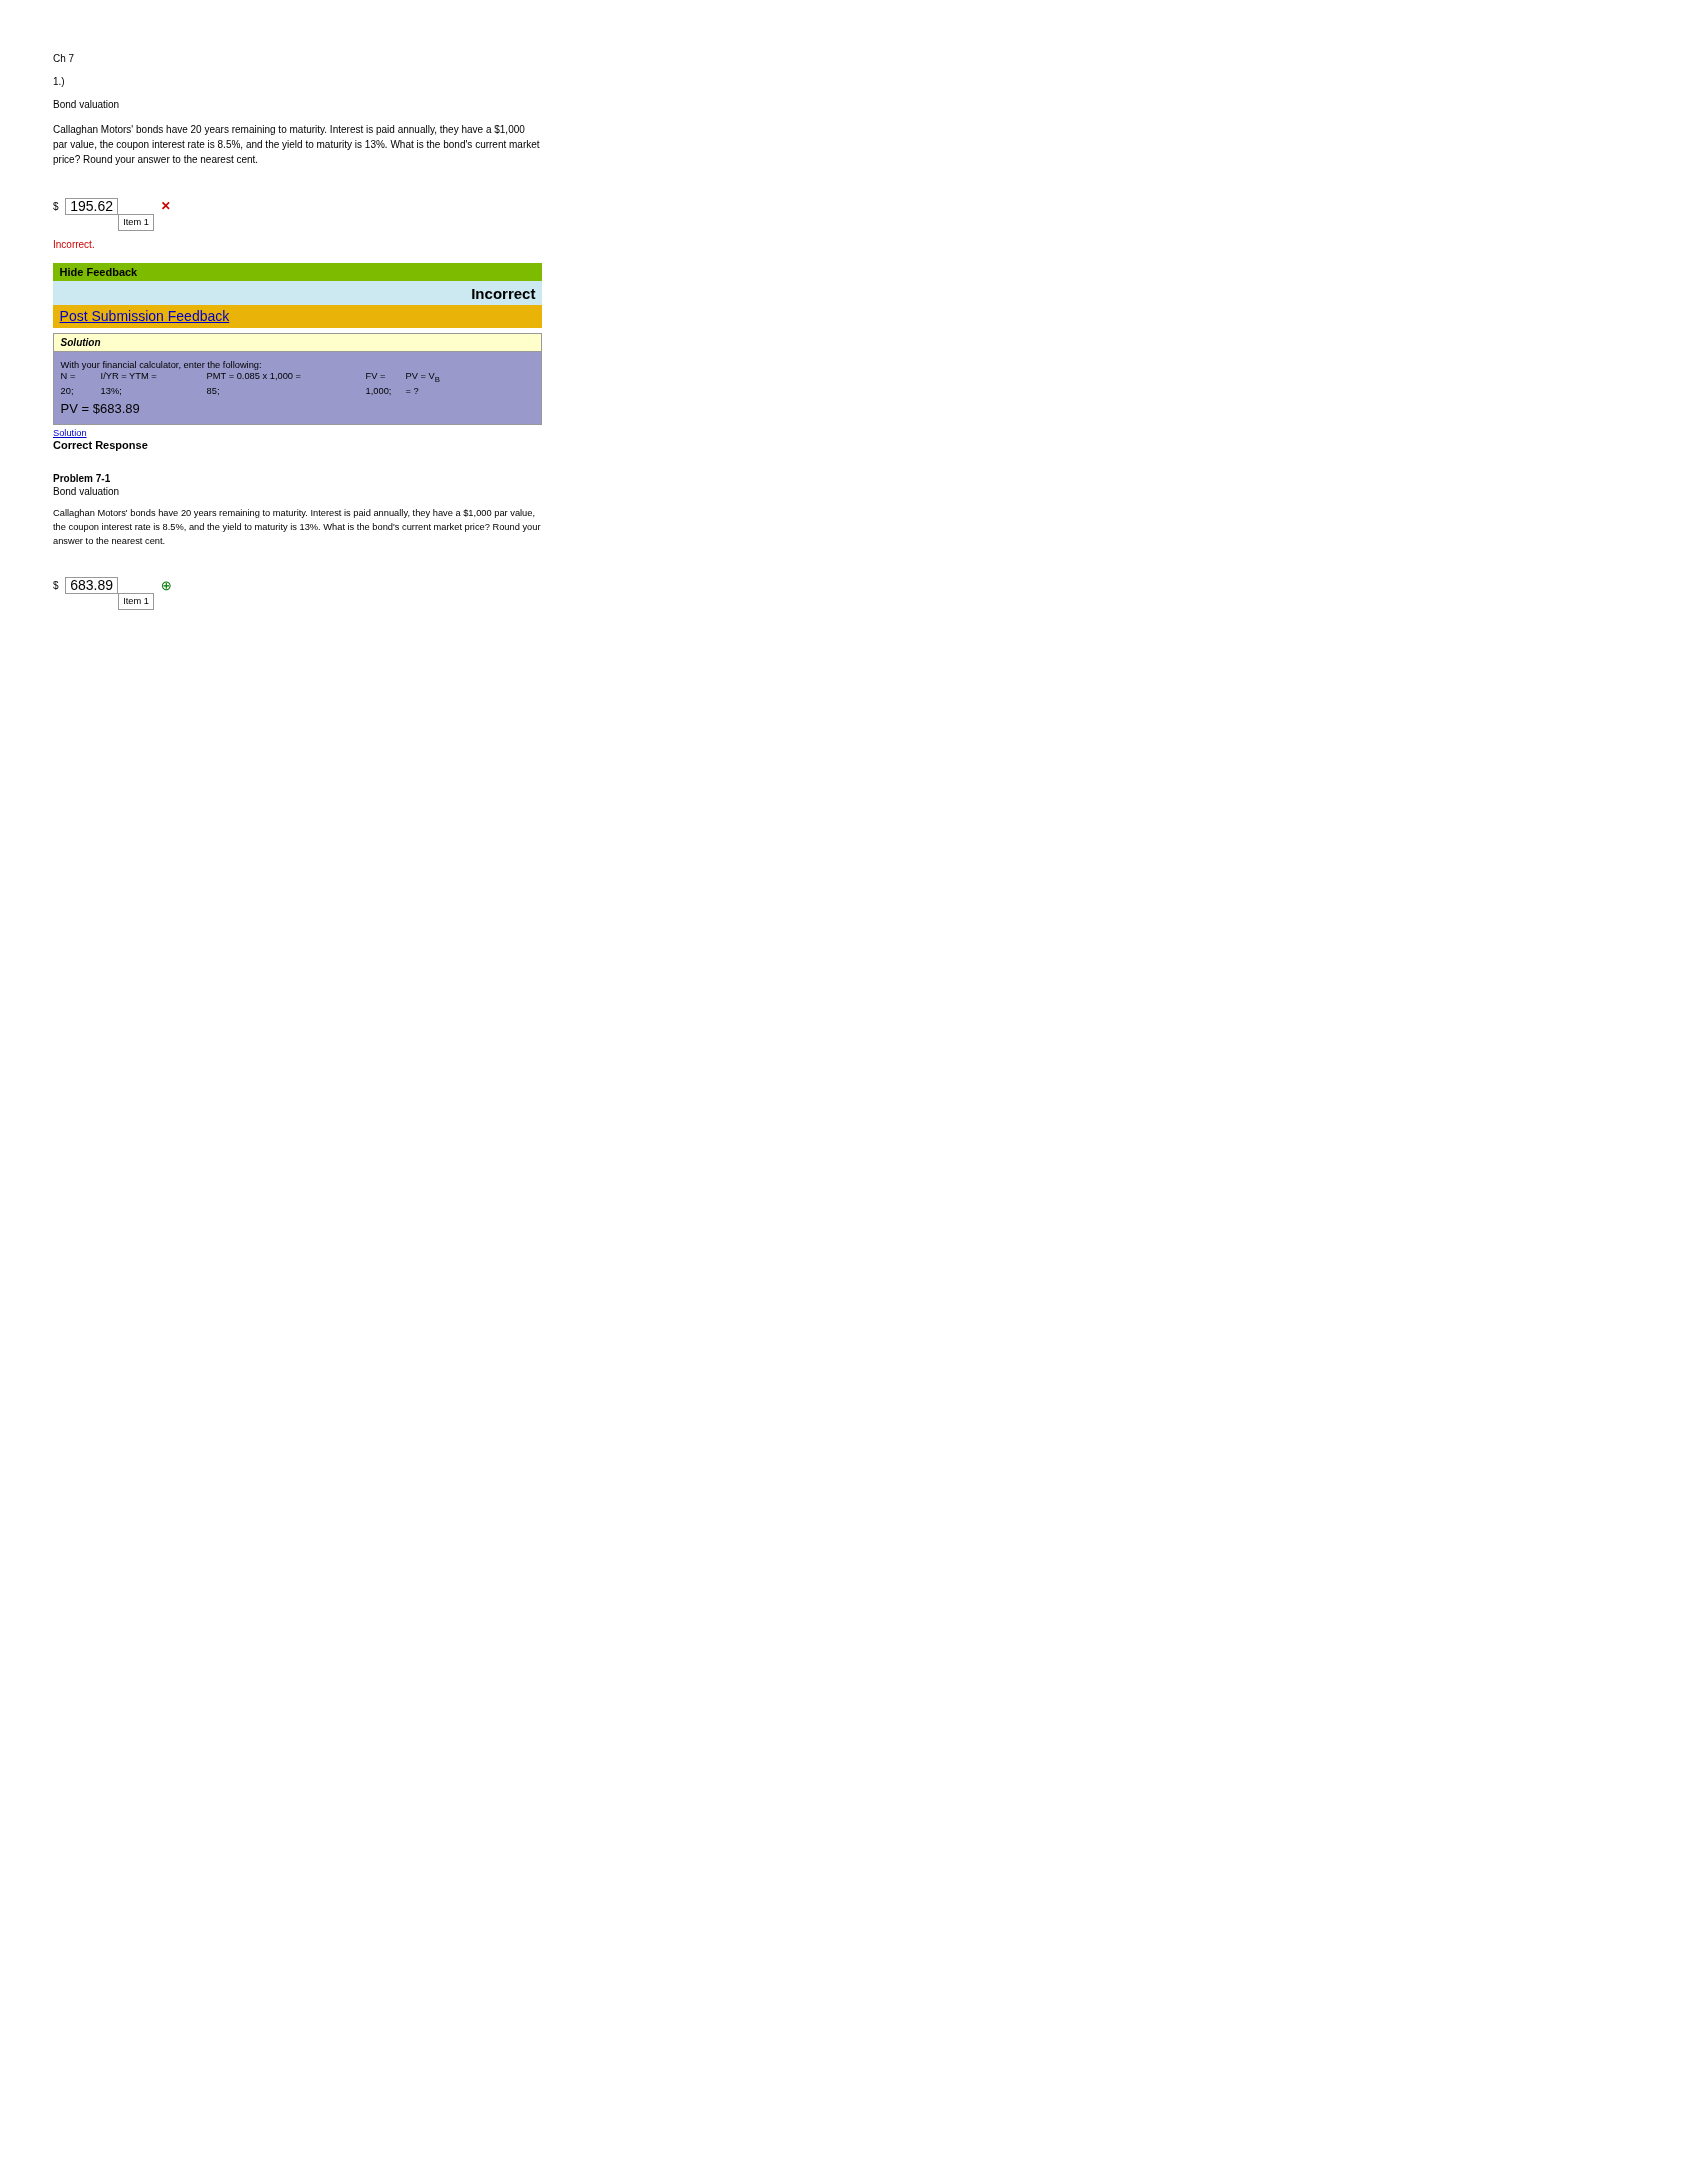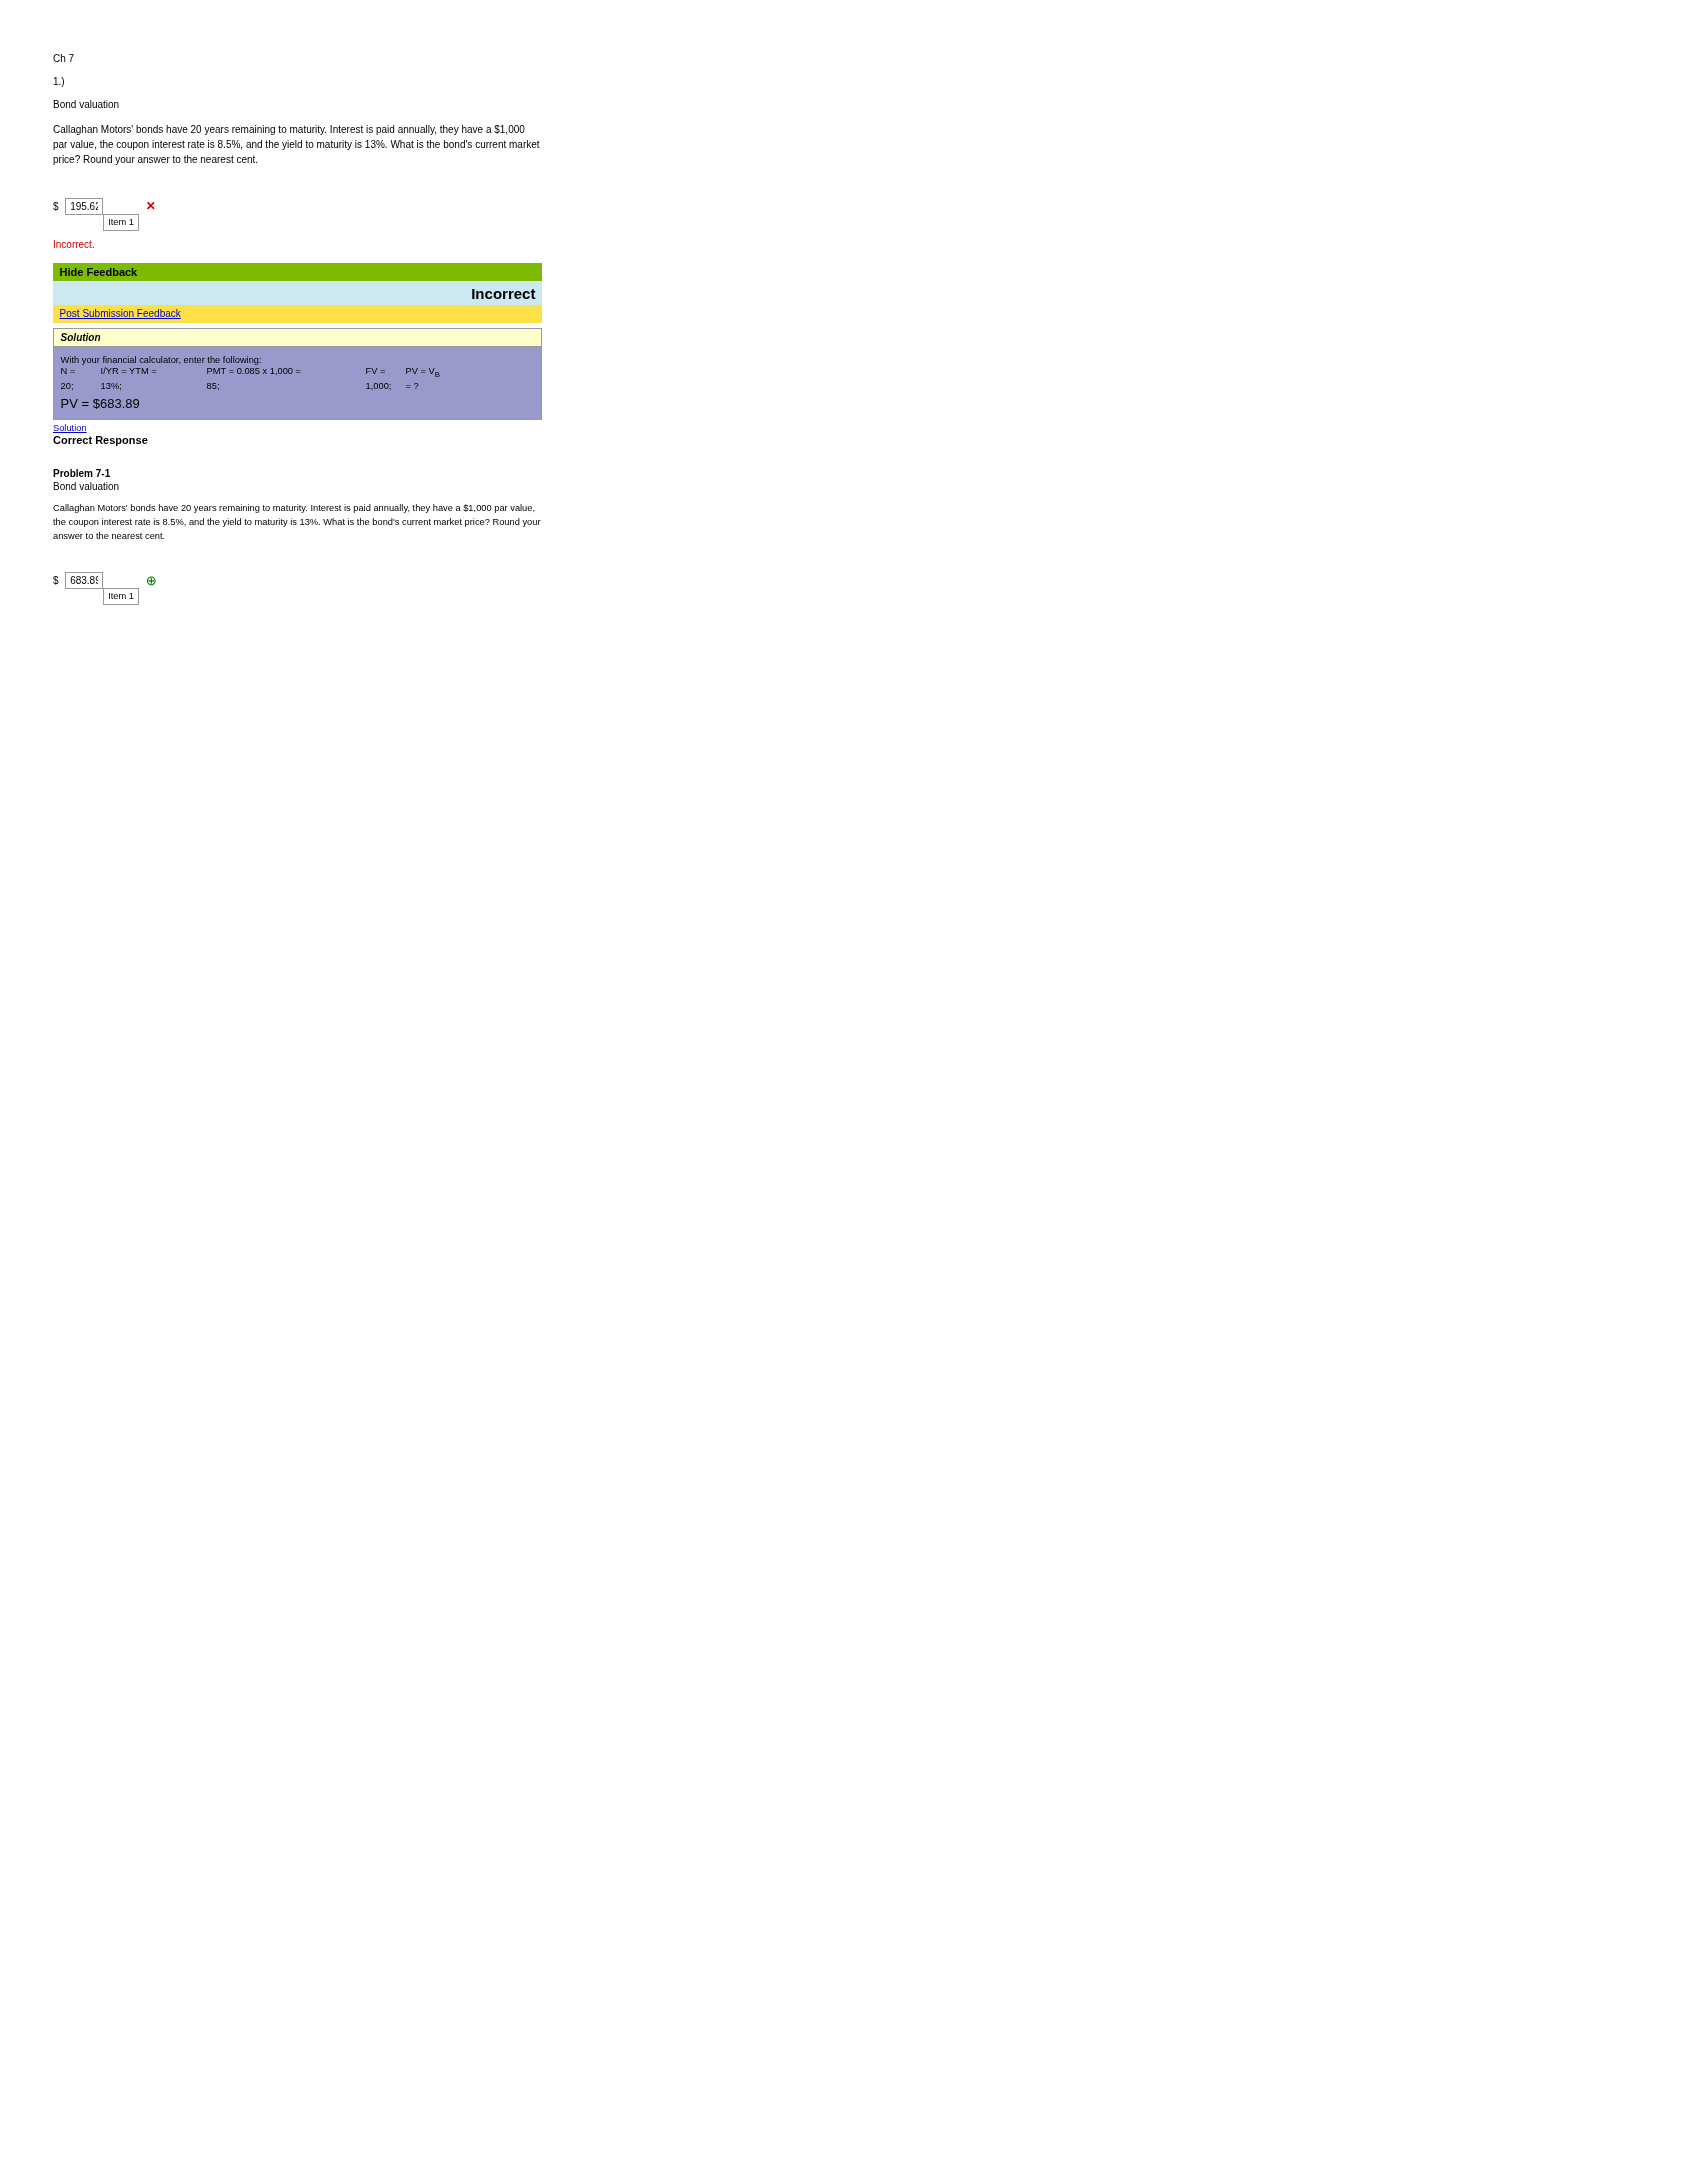--- a/index.html
+++ b/index.html
@@ -46,22 +46,22 @@
     }
 
     .dollar-sign {
       font-size: 10px;
       margin-right: 2.6px;
     }
 
     .answer-input {
       border: 0.7px solid #999;
       padding: 2px 4px;
-      font-size: 10px;
-      width: 38px;
+      font-size: 14px;
+      width: 53px;
       height: 17px;
     }
 
     .item-label {
       border: 0.7px solid #999;
       padding: 2px 4px;
       font-size: 9.3px;
       height: 17px;
       min-width: 36px;
       margin-top: 32px;
@@ -100,24 +100,24 @@
       background: #cce8f0;
       font-weight: bold;
       padding: 3.3px 6.6px;
       font-size: 15px;
       text-align: right;
     }
 
     .post-submission-link {
       color: #0000cc;
       text-decoration: underline;
-      font-size: 10px;
+      font-size: 14px;
       padding: 3.3px 6.6px;
       display: block;
-      background: #fde047;
+      background: #eab308;
       cursor: pointer;
     }
 
     .solution-box {
       border: 0.7px solid #999;
       margin-top: 5.3px;
       margin-bottom: 2.6px;
     }
 
     .solution-header {

